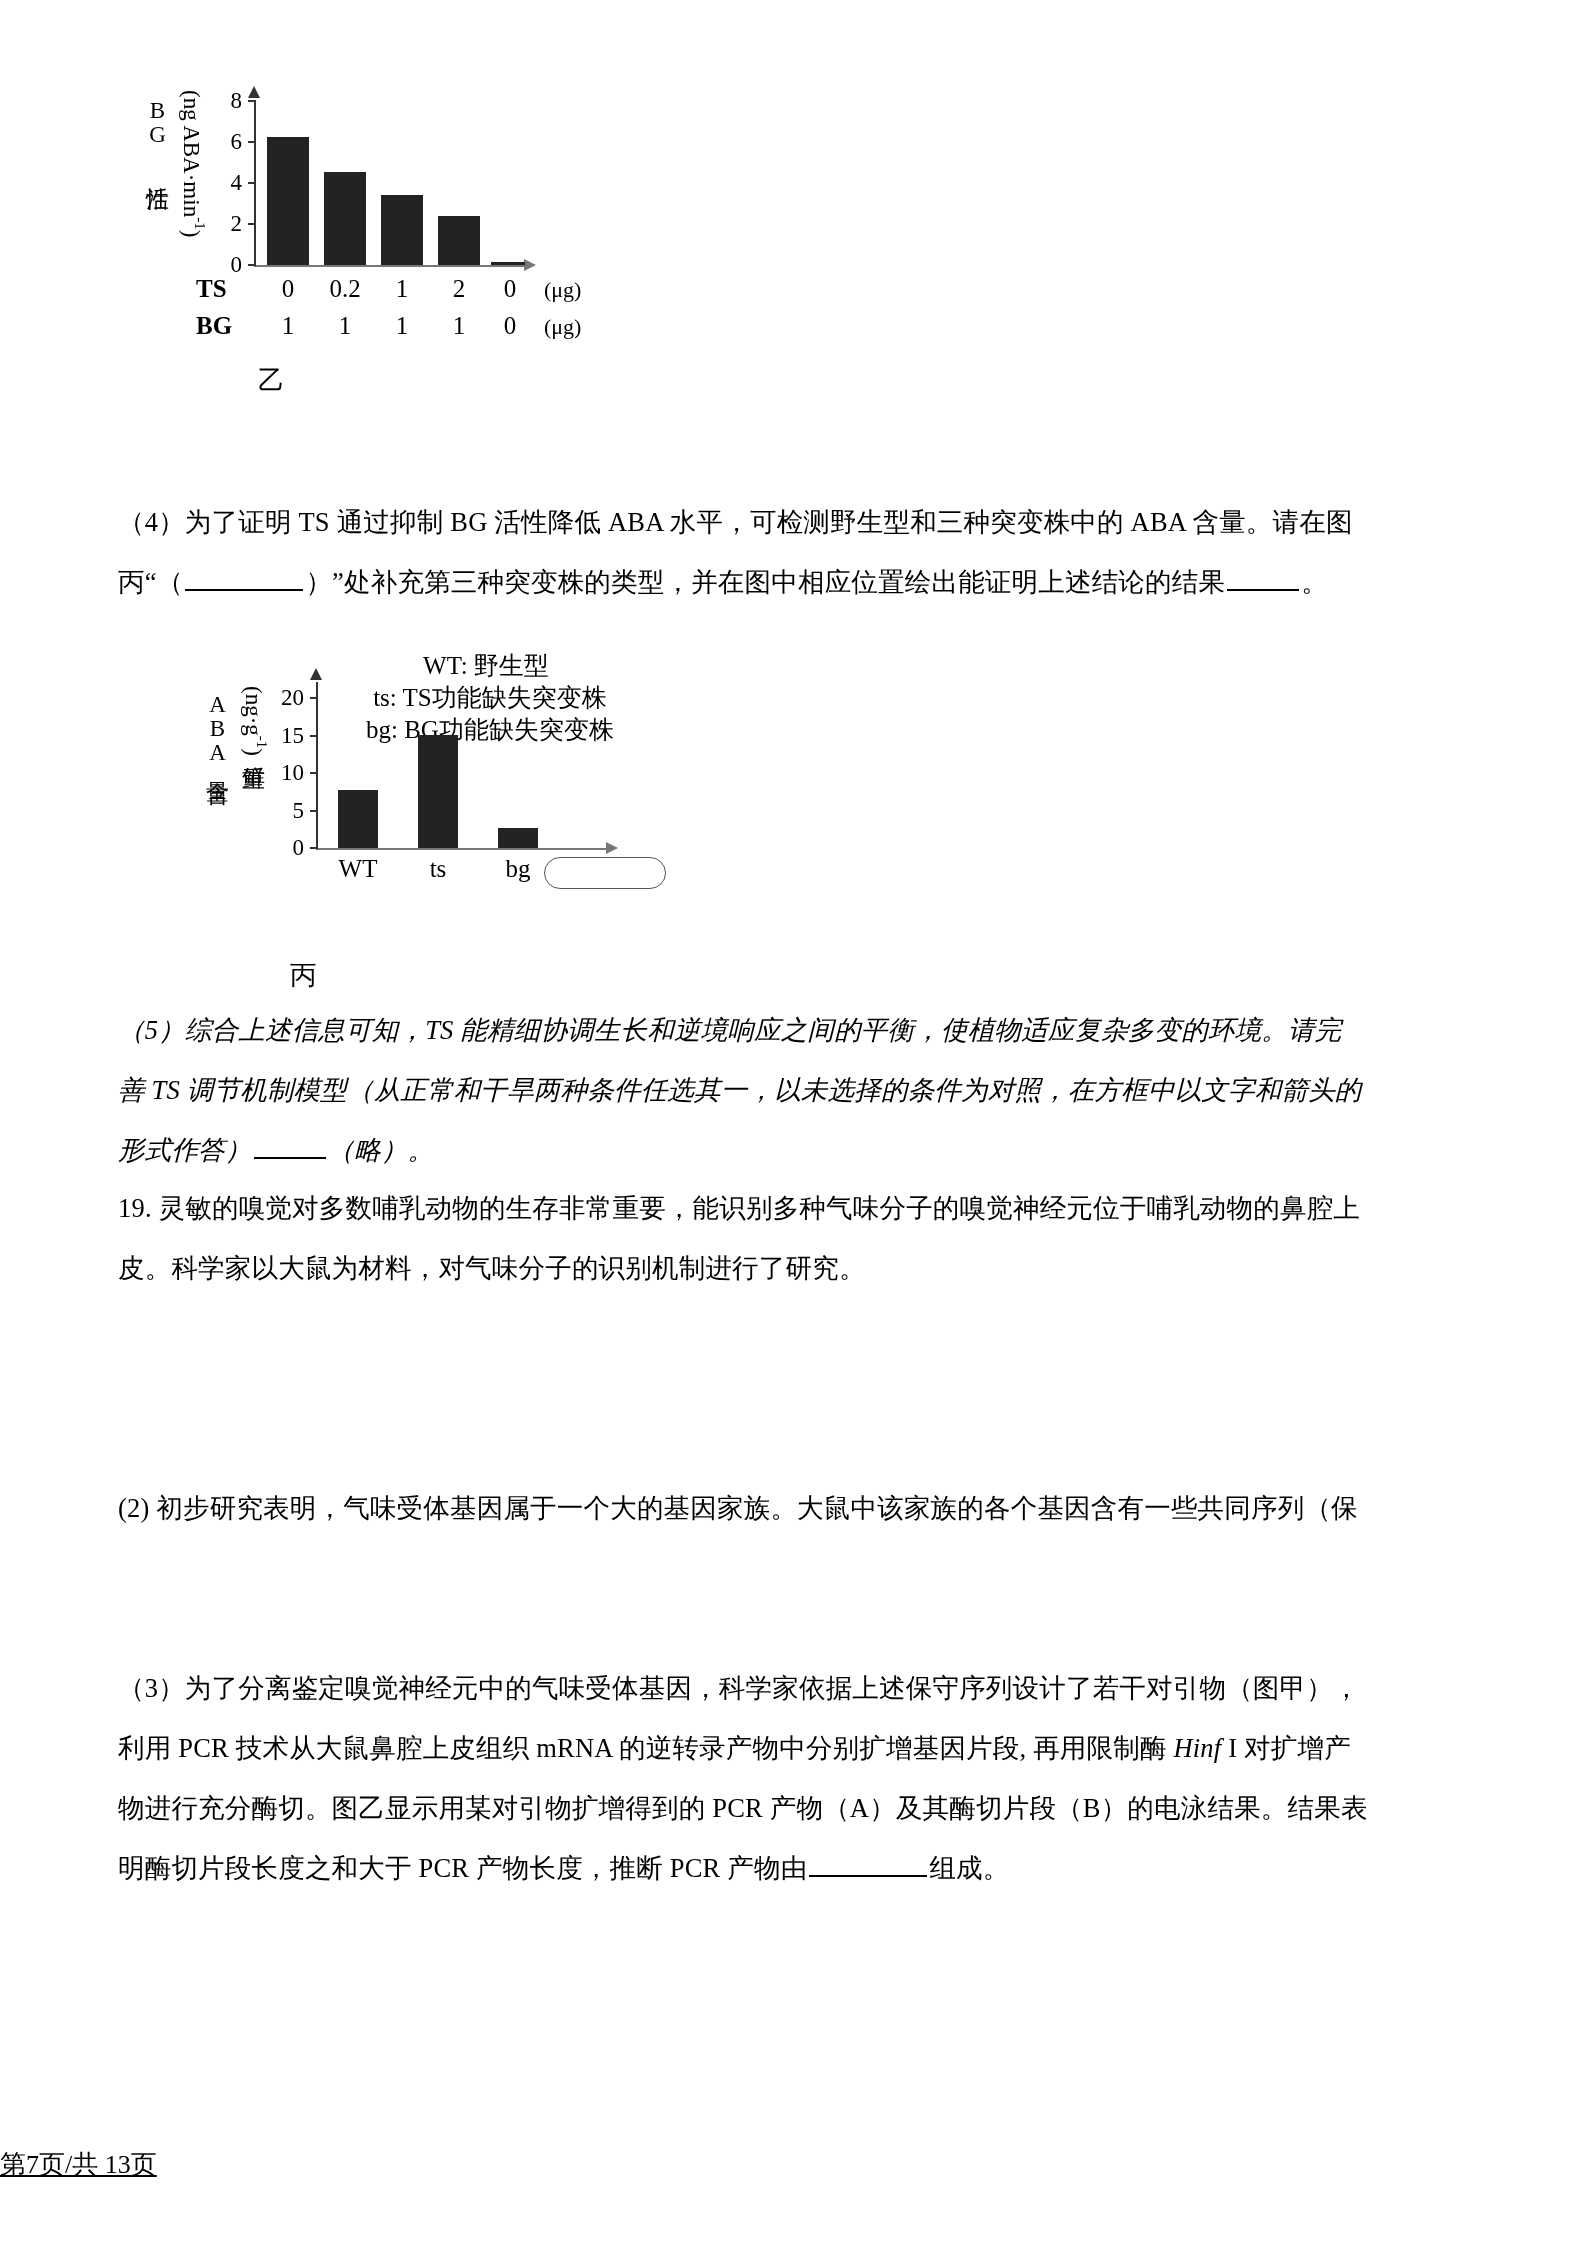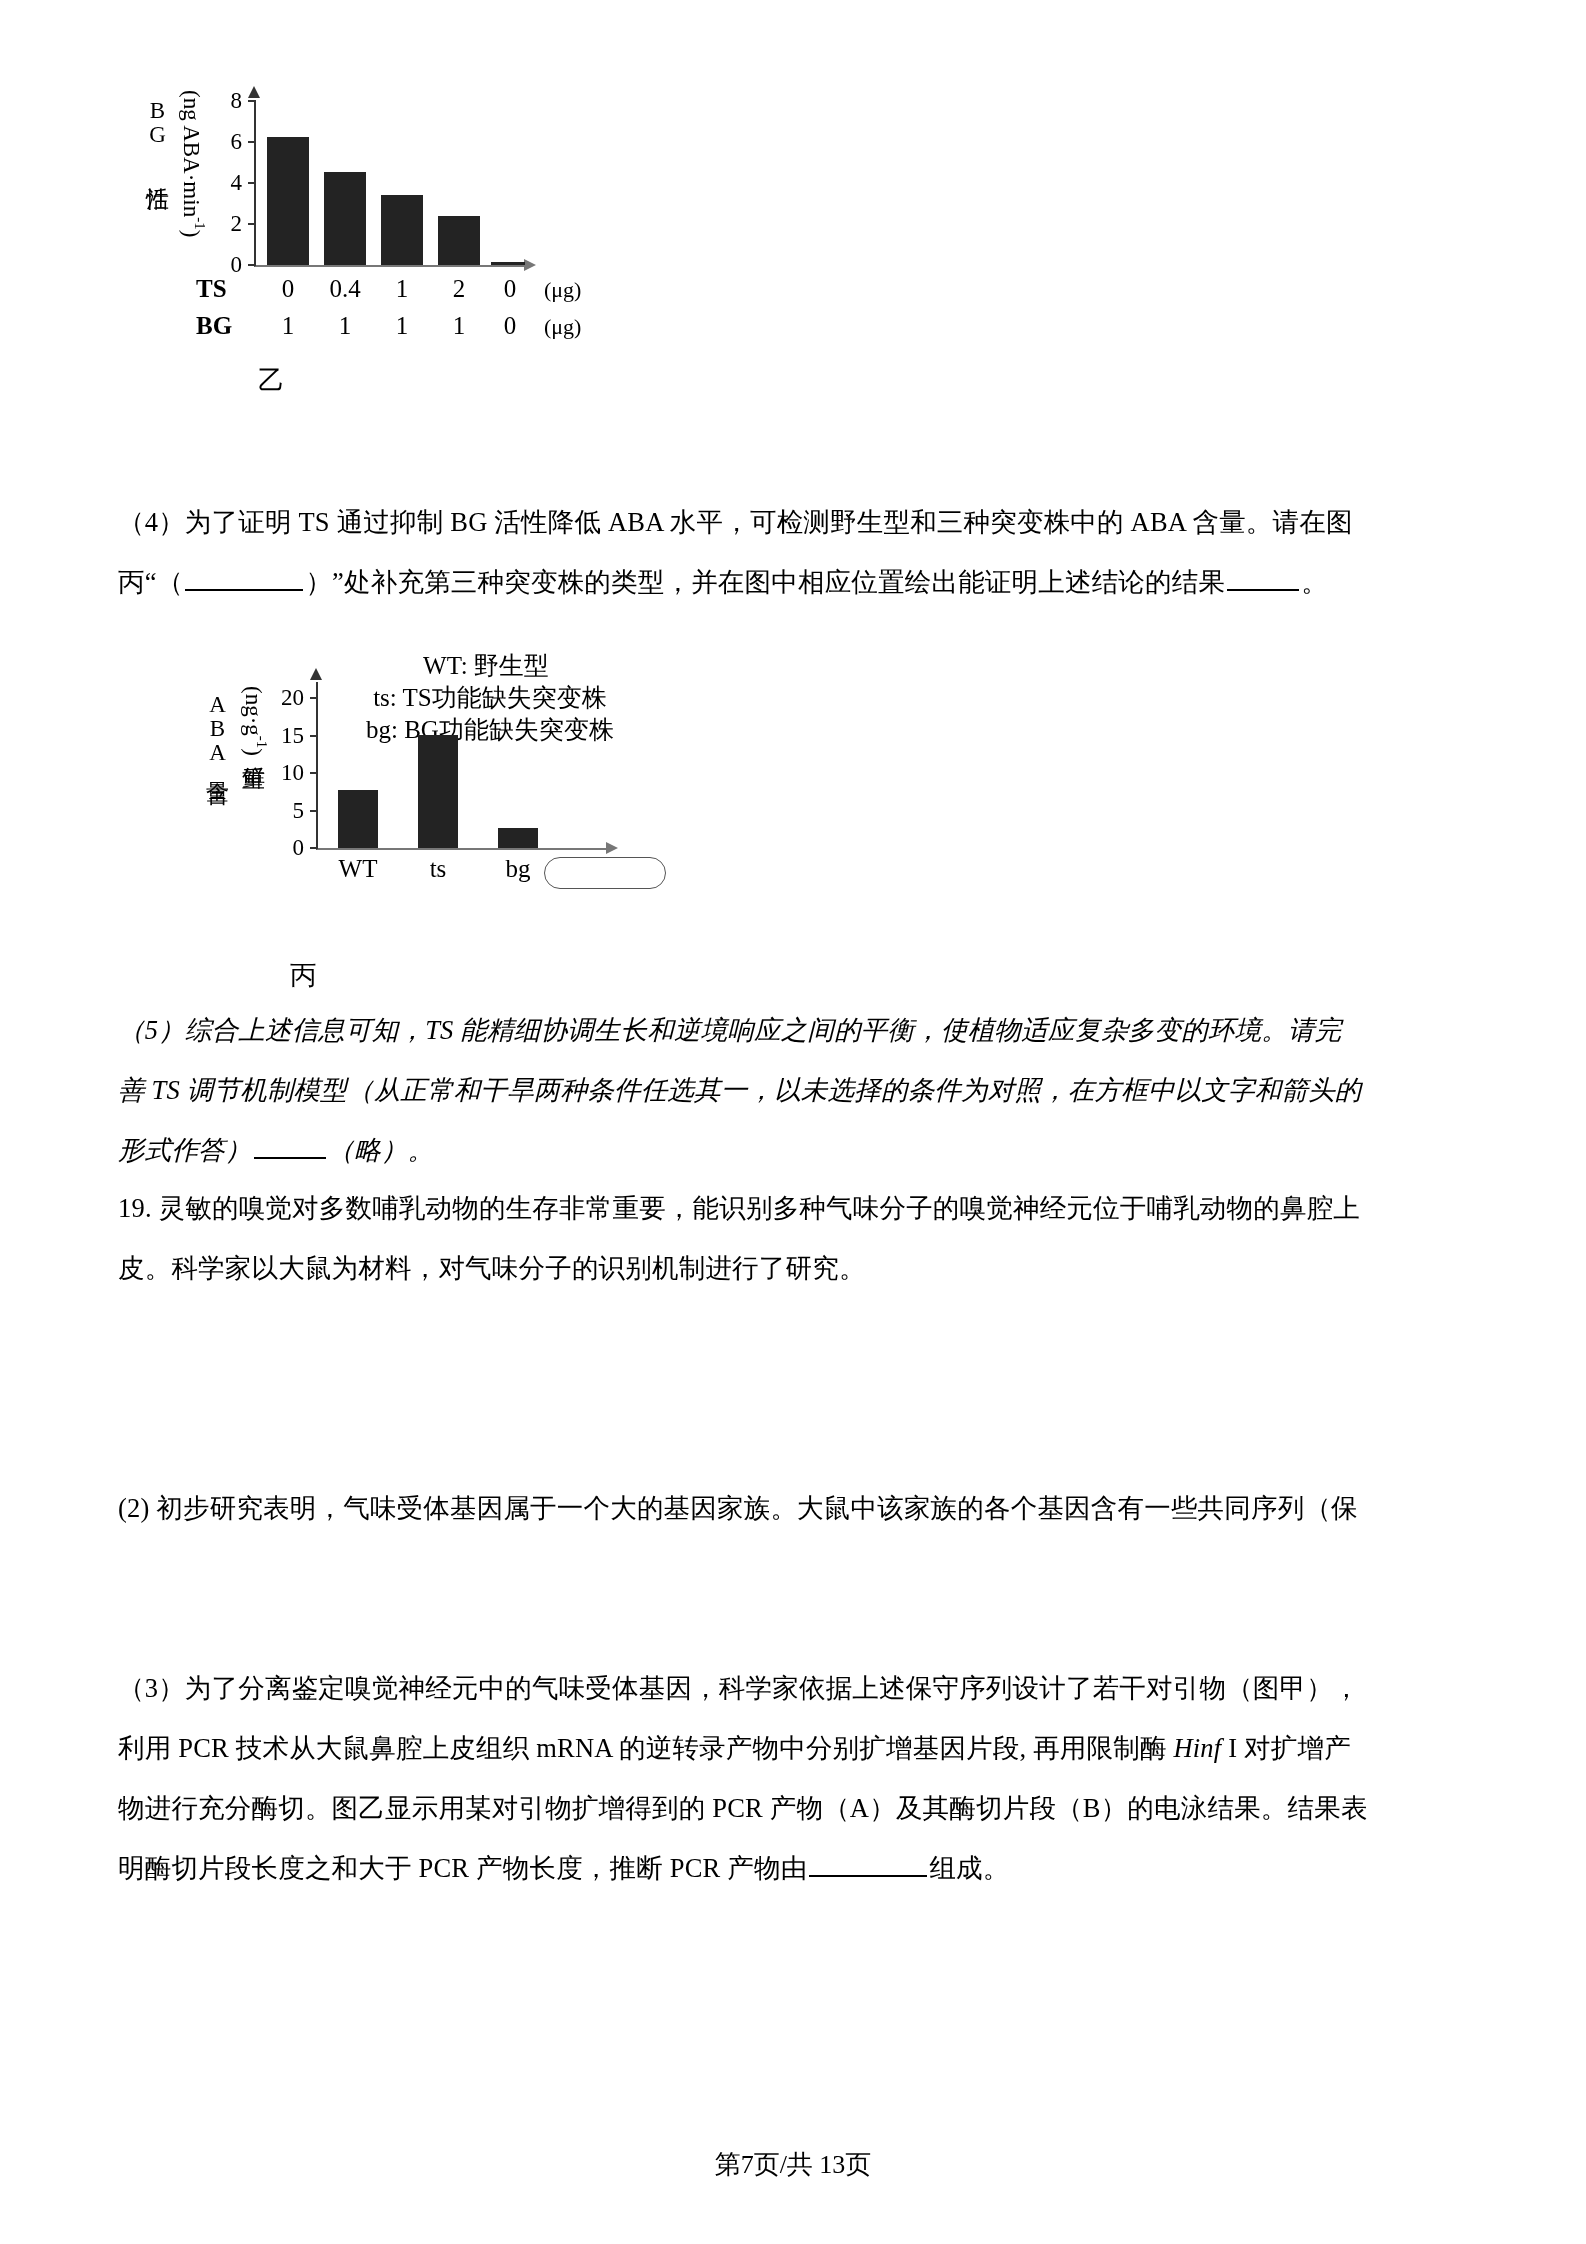--- a/index.html
+++ b/index.html
@@ -140,22 +140,23 @@
     position: absolute;
     border: 1.6px solid #555;
     border-radius: 22px;
     height: 30px;
   }
   .footer {
     position: absolute;
     left: 0;
     right: 0;
     bottom: 62px;
-    text-align: center;
+    text-align: left;
     font-size: 26px;
+    text-decoration: underline;
   }
 </style>
 </head>
 <body>
 
 <div class="page">
 
   <div class="figure-wrap" style="position:absolute; left:118px; top:70px;">
 
     <div id="chart-yi">
@@ -187,21 +188,21 @@
       <div class="bar" style="left:131px; bottom:85px; width:42px; height:128px;"></div>
       <div class="bar" style="left:188px; bottom:85px; width:42px; height:93px;"></div>
       <div class="bar" style="left:245px; bottom:85px; width:42px; height:70px;"></div>
       <div class="bar" style="left:302px; bottom:85px; width:42px; height:49px;"></div>
       <div class="bar" style="left:355px; bottom:85px; width:34px; height:3px;"></div>
 
       <div class="xrow-label" style="left:60px; top:205px;">TS</div>
       <div class="xrow-label" style="left:60px; top:242px;">BG</div>
 
       <div class="xcat" style="left:124px; top:205px; width:56px;">0</div>
-      <div class="xcat" style="left:181px; top:205px; width:56px;">0.4</div>
+      <div class="xcat" style="left:181px; top:205px; width:56px;">0.2</div>
       <div class="xcat" style="left:238px; top:205px; width:56px;">1</div>
       <div class="xcat" style="left:295px; top:205px; width:56px;">2</div>
       <div class="xcat" style="left:346px; top:205px; width:56px;">0</div>
 
       <div class="xcat" style="left:124px; top:242px; width:56px;">1</div>
       <div class="xcat" style="left:181px; top:242px; width:56px;">1</div>
       <div class="xcat" style="left:238px; top:242px; width:56px;">1</div>
       <div class="xcat" style="left:295px; top:242px; width:56px;">1</div>
       <div class="xcat" style="left:346px; top:242px; width:56px;">0</div>
 

